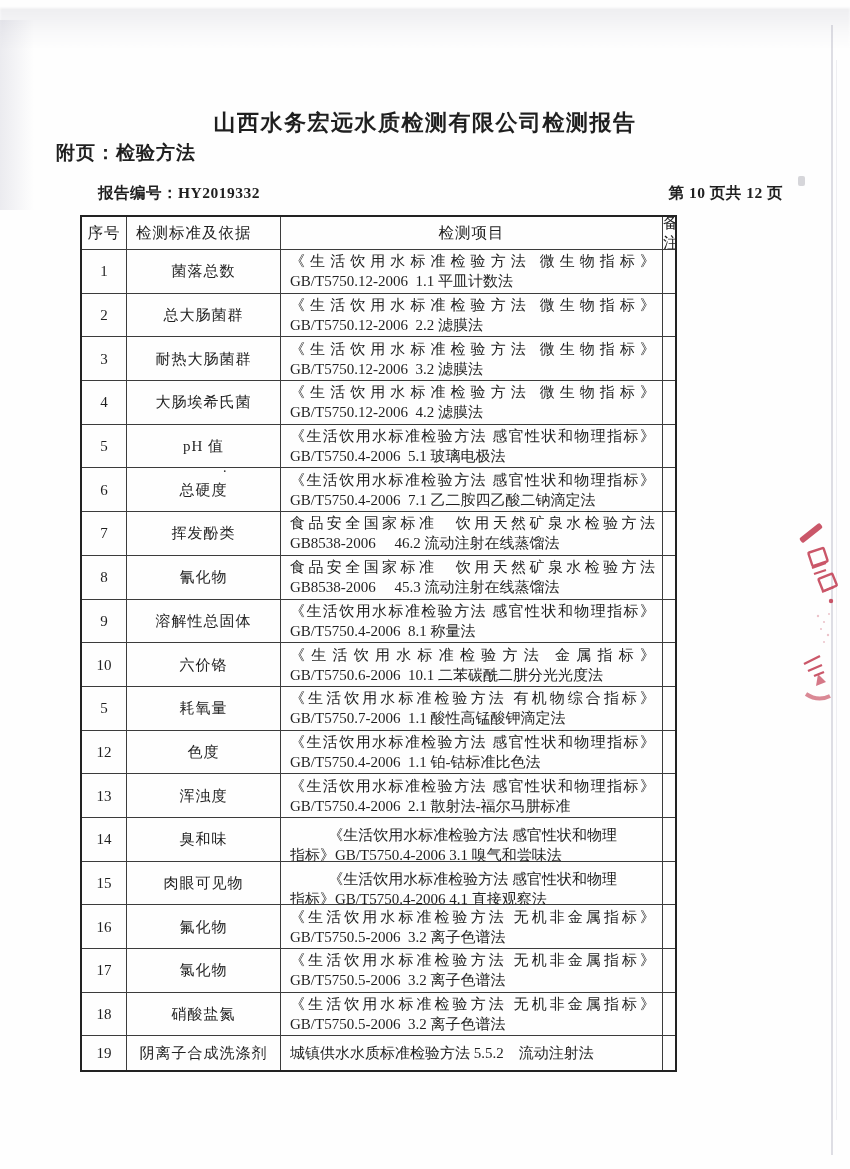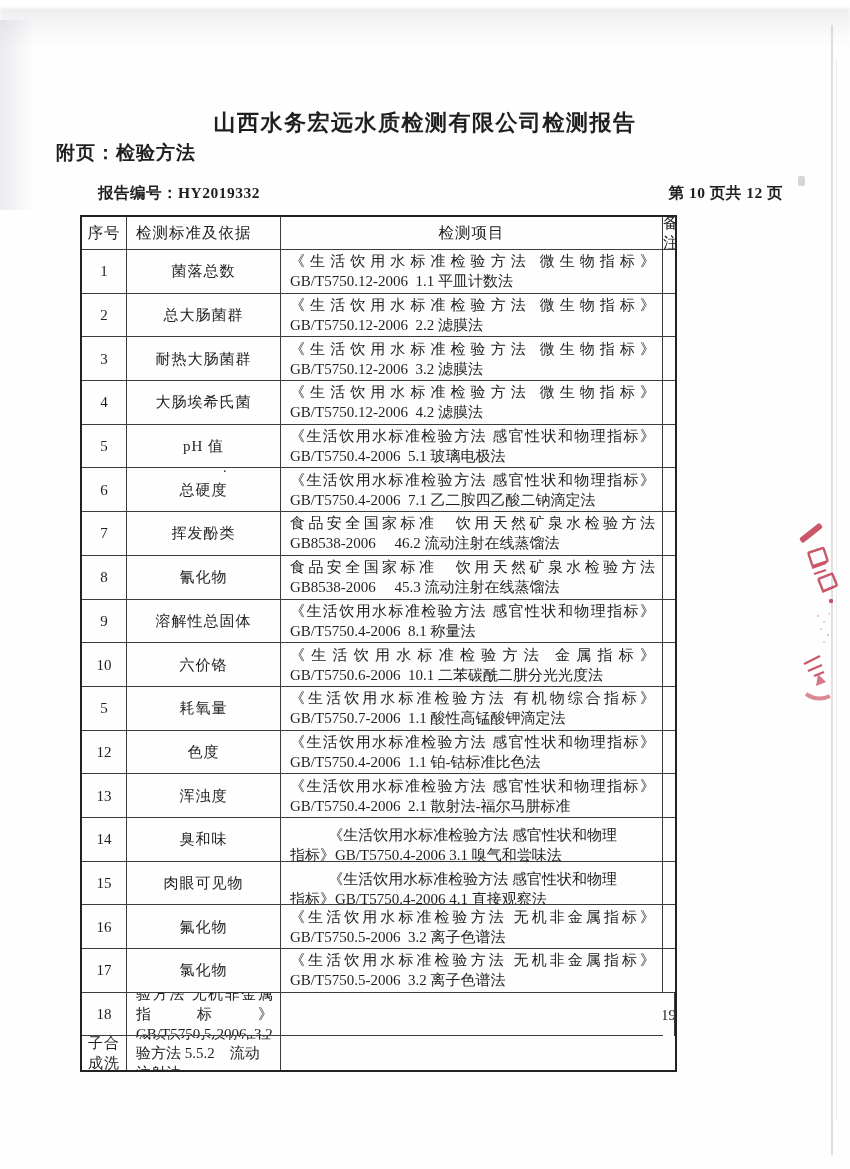--- a/index.html
+++ b/index.html
@@ -183,20 +183,21 @@
     </div>
     <div class="cell c-rem lastcol"></div>
     <div class="cell c-no">17</div>
     <div class="cell c-item">氯化物</div>
     <div class="cell c-std">
       <div class="std-line j">《生活饮用水标准检验方法 无机非金属指标》</div>
       <div class="std-line">GB/T5750.5-2006  3.2 离子色谱法</div>
     </div>
     <div class="cell c-rem lastcol"></div>
     <div class="cell c-no">18</div>
+    <div class="cell c-item">硝酸盐氮</div>
     <div class="cell c-std">
       <div class="std-line j">《生活饮用水标准检验方法 无机非金属指标》</div>
       <div class="std-line">GB/T5750.5-2006  3.2 离子色谱法</div>
     </div>
     <div class="cell c-rem lastcol"></div>
     <div class="cell c-no lastrow">19</div>
     <div class="cell c-item lastrow">阴离子合成洗涤剂</div>
     <div class="cell c-std lastrow">
       <div class="std-line">城镇供水水质标准检验方法 5.5.2　流动注射法</div>
     </div>

